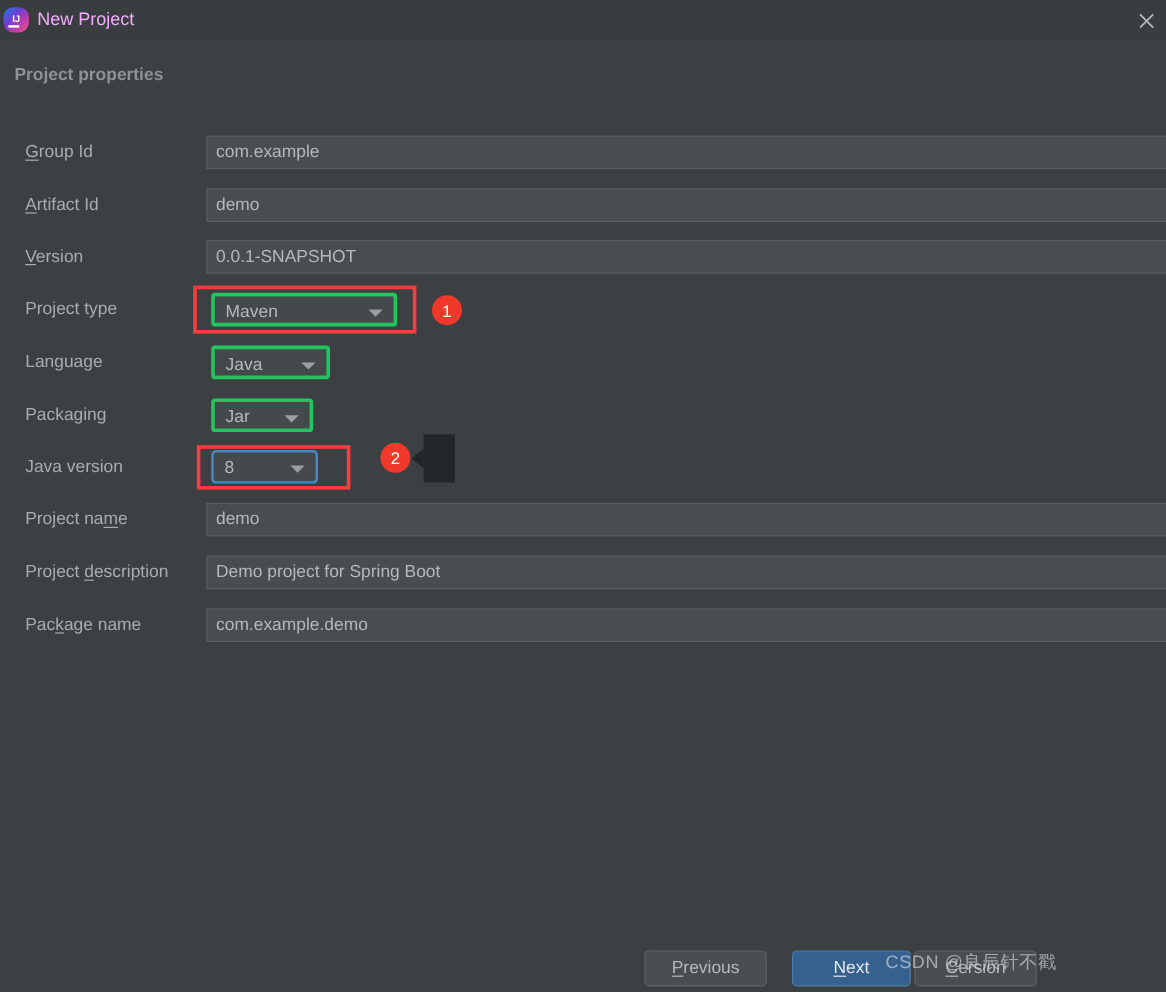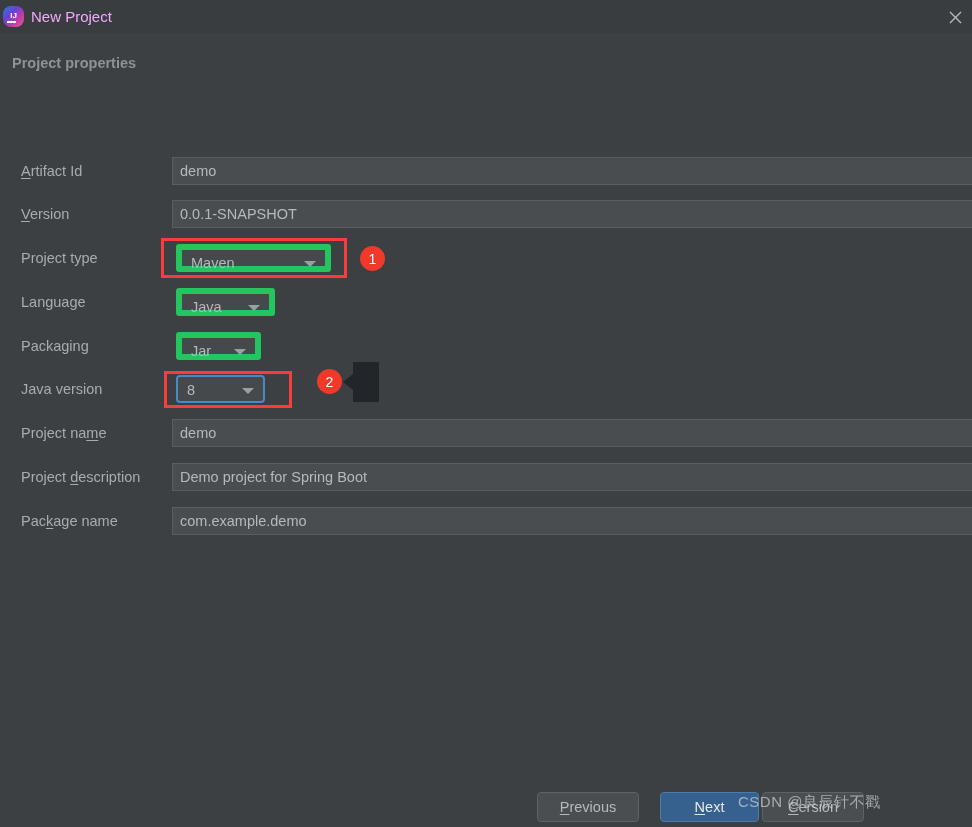--- a/index.html
+++ b/index.html
@@ -76,21 +76,21 @@
     font-size: 14.5px;
     line-height: 26px;
     padding: 0 0 0 7px;
     white-space: nowrap; overflow: hidden;
   }
 
   .combo {
     position: absolute;
     height: 28px;
     background: #45494c;
-    border: 6px solid #22c55e;
+    border: 3px solid #22c55e;
     border-radius: 3px;
     color: #b6b9bb;
     font-size: 14.5px;
     line-height: 26px;
     padding-left: 9px;
     cursor: pointer;
   }
   .combo .arrow {
     position: absolute; right: 9px; top: 11px;
     width: 0; height: 0;
@@ -186,20 +186,24 @@
     <div id="window-title">New Project</div>
     <div id="close-button">
       <svg width="13" height="13" viewBox="0 0 13 13">
         <path d="M1 1 L12 12 M12 1 L1 12" stroke="#b7babc" stroke-width="1.4" fill="none"></path>
       </svg>
     </div>
   </div>
 
   <div id="section-heading">Project properties</div>
 
+  <div class="row" style="top:113px;">
+    <div class="lbl"><u>G</u><span>roup Id</span></div>
+    <div class="txtfield">com.example</div>
+  </div>
 
   <div class="row" style="top:157px;">
     <div class="lbl"><u>A</u><span>rtifact Id</span></div>
     <div class="txtfield">demo</div>
   </div>
 
   <div class="row" style="top:200px;">
     <div class="lbl"><u>V</u><span>ersion</span></div>
     <div class="txtfield">0.0.1-SNAPSHOT</div>
   </div>

